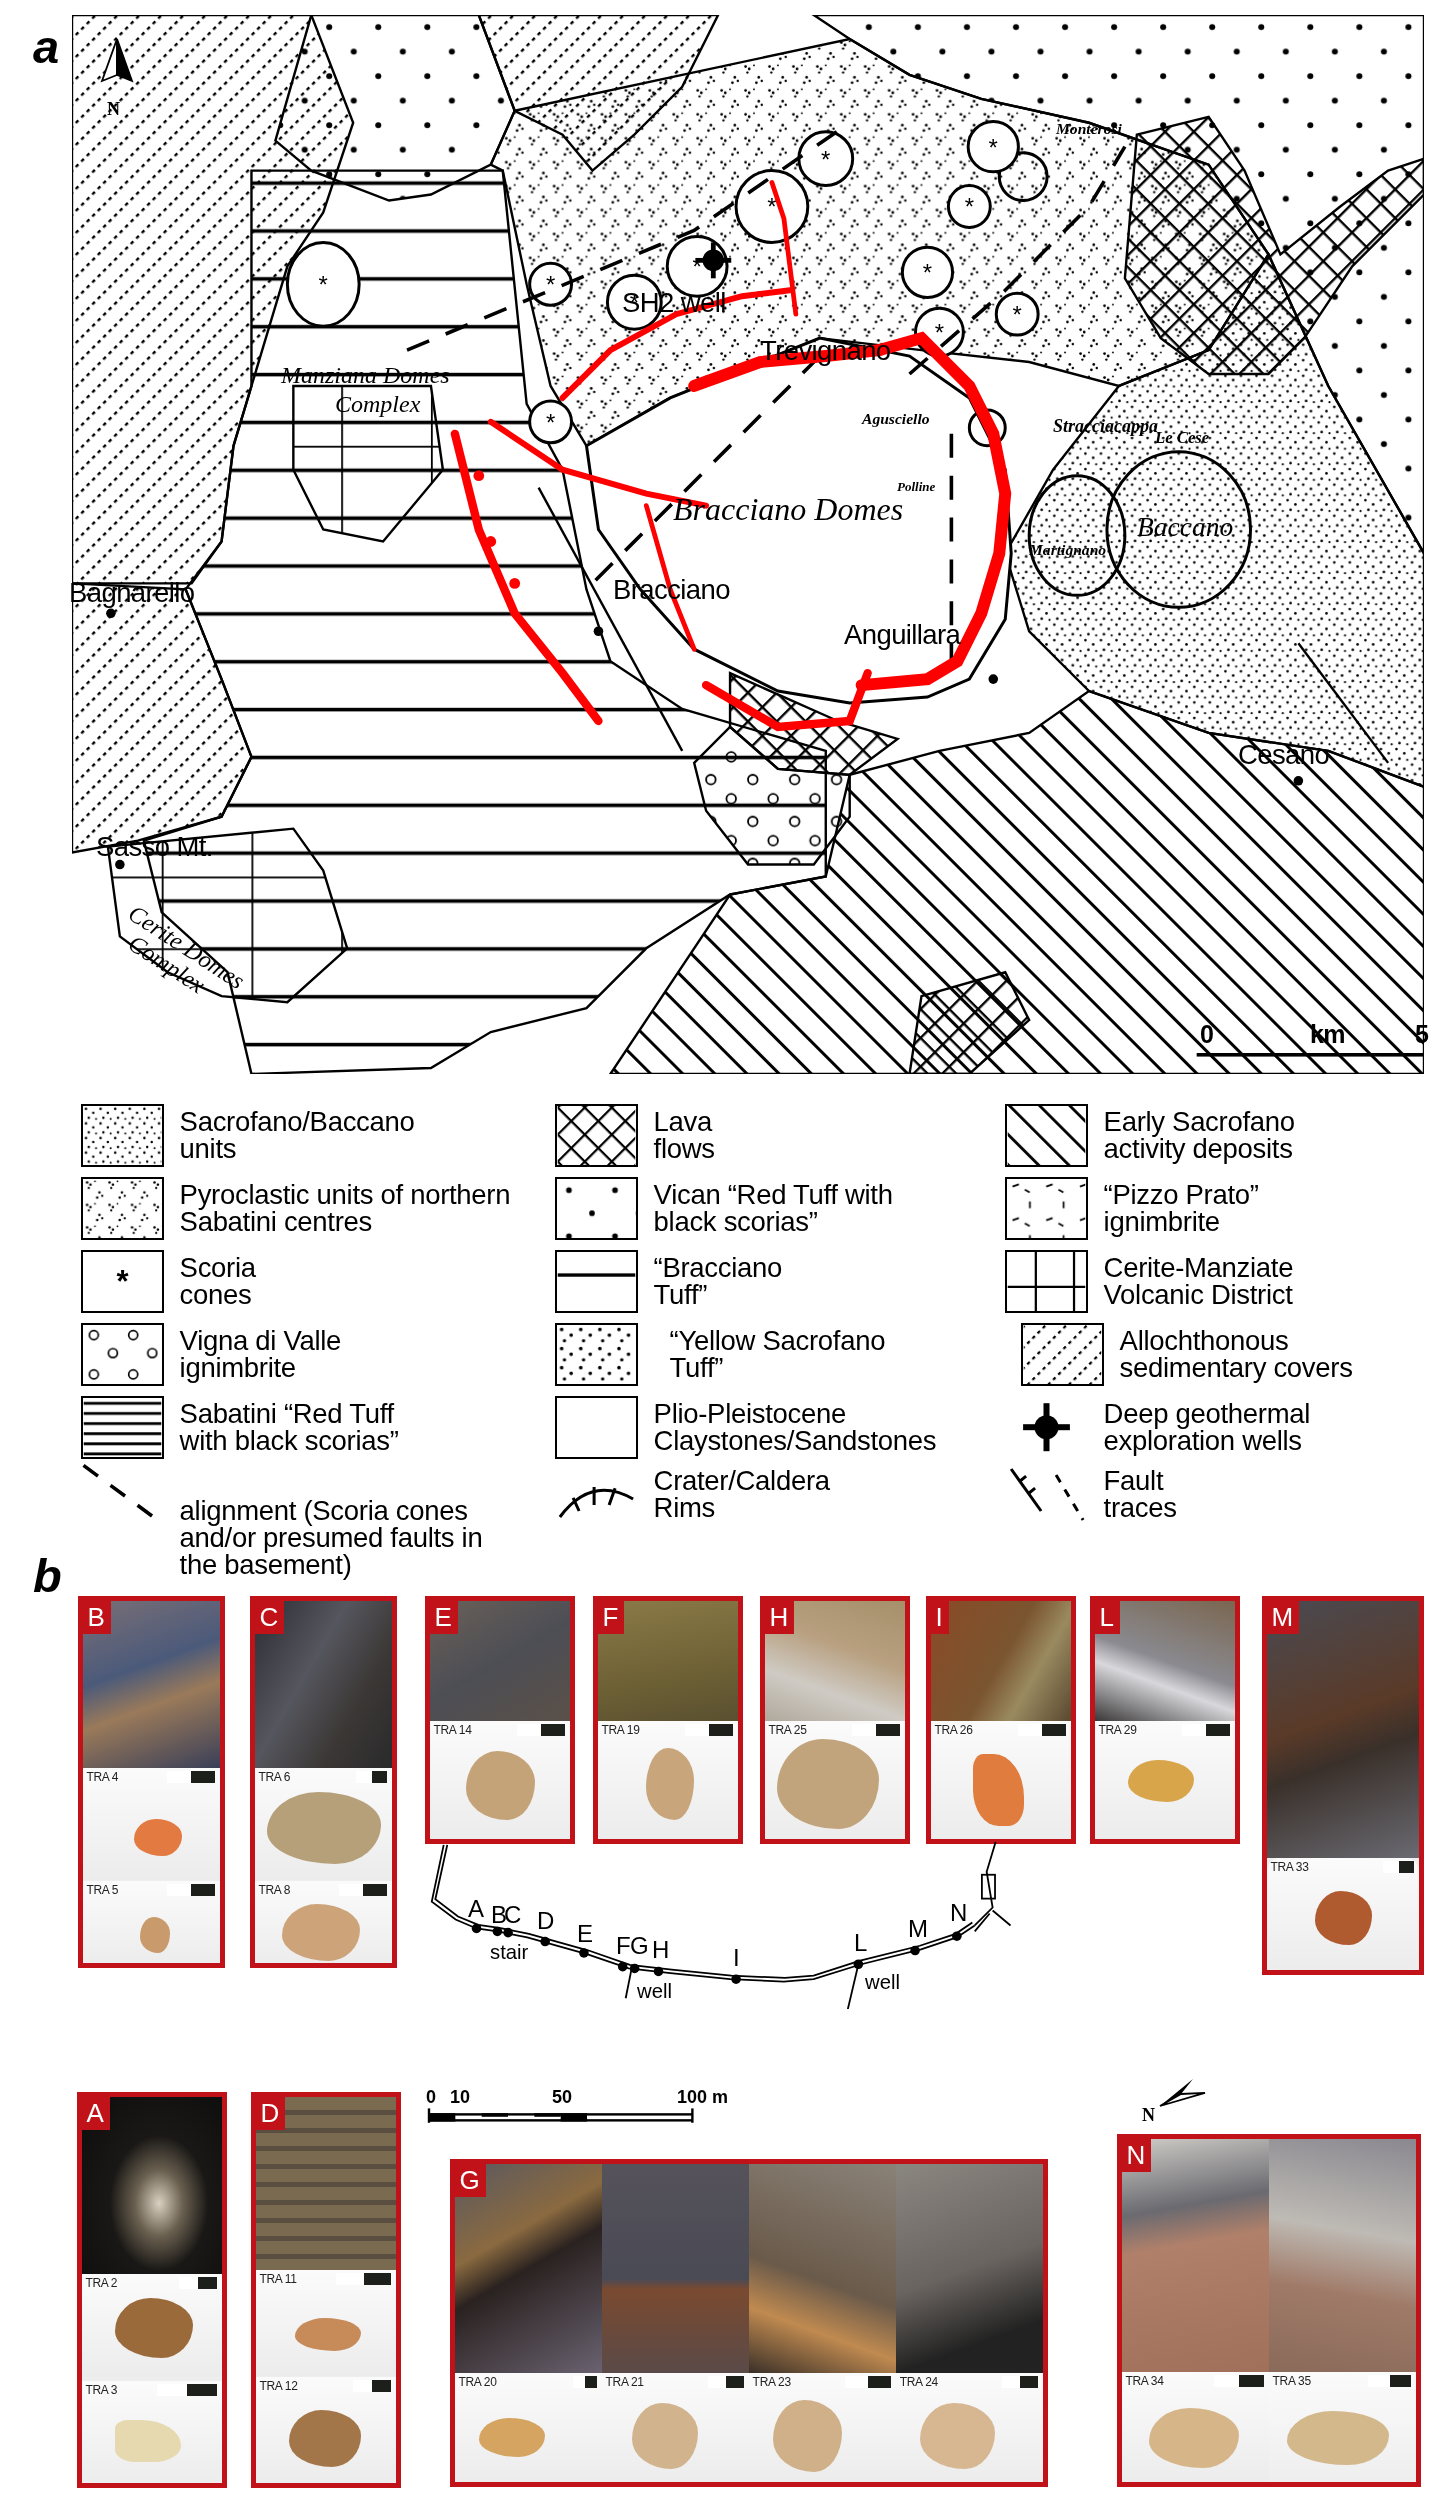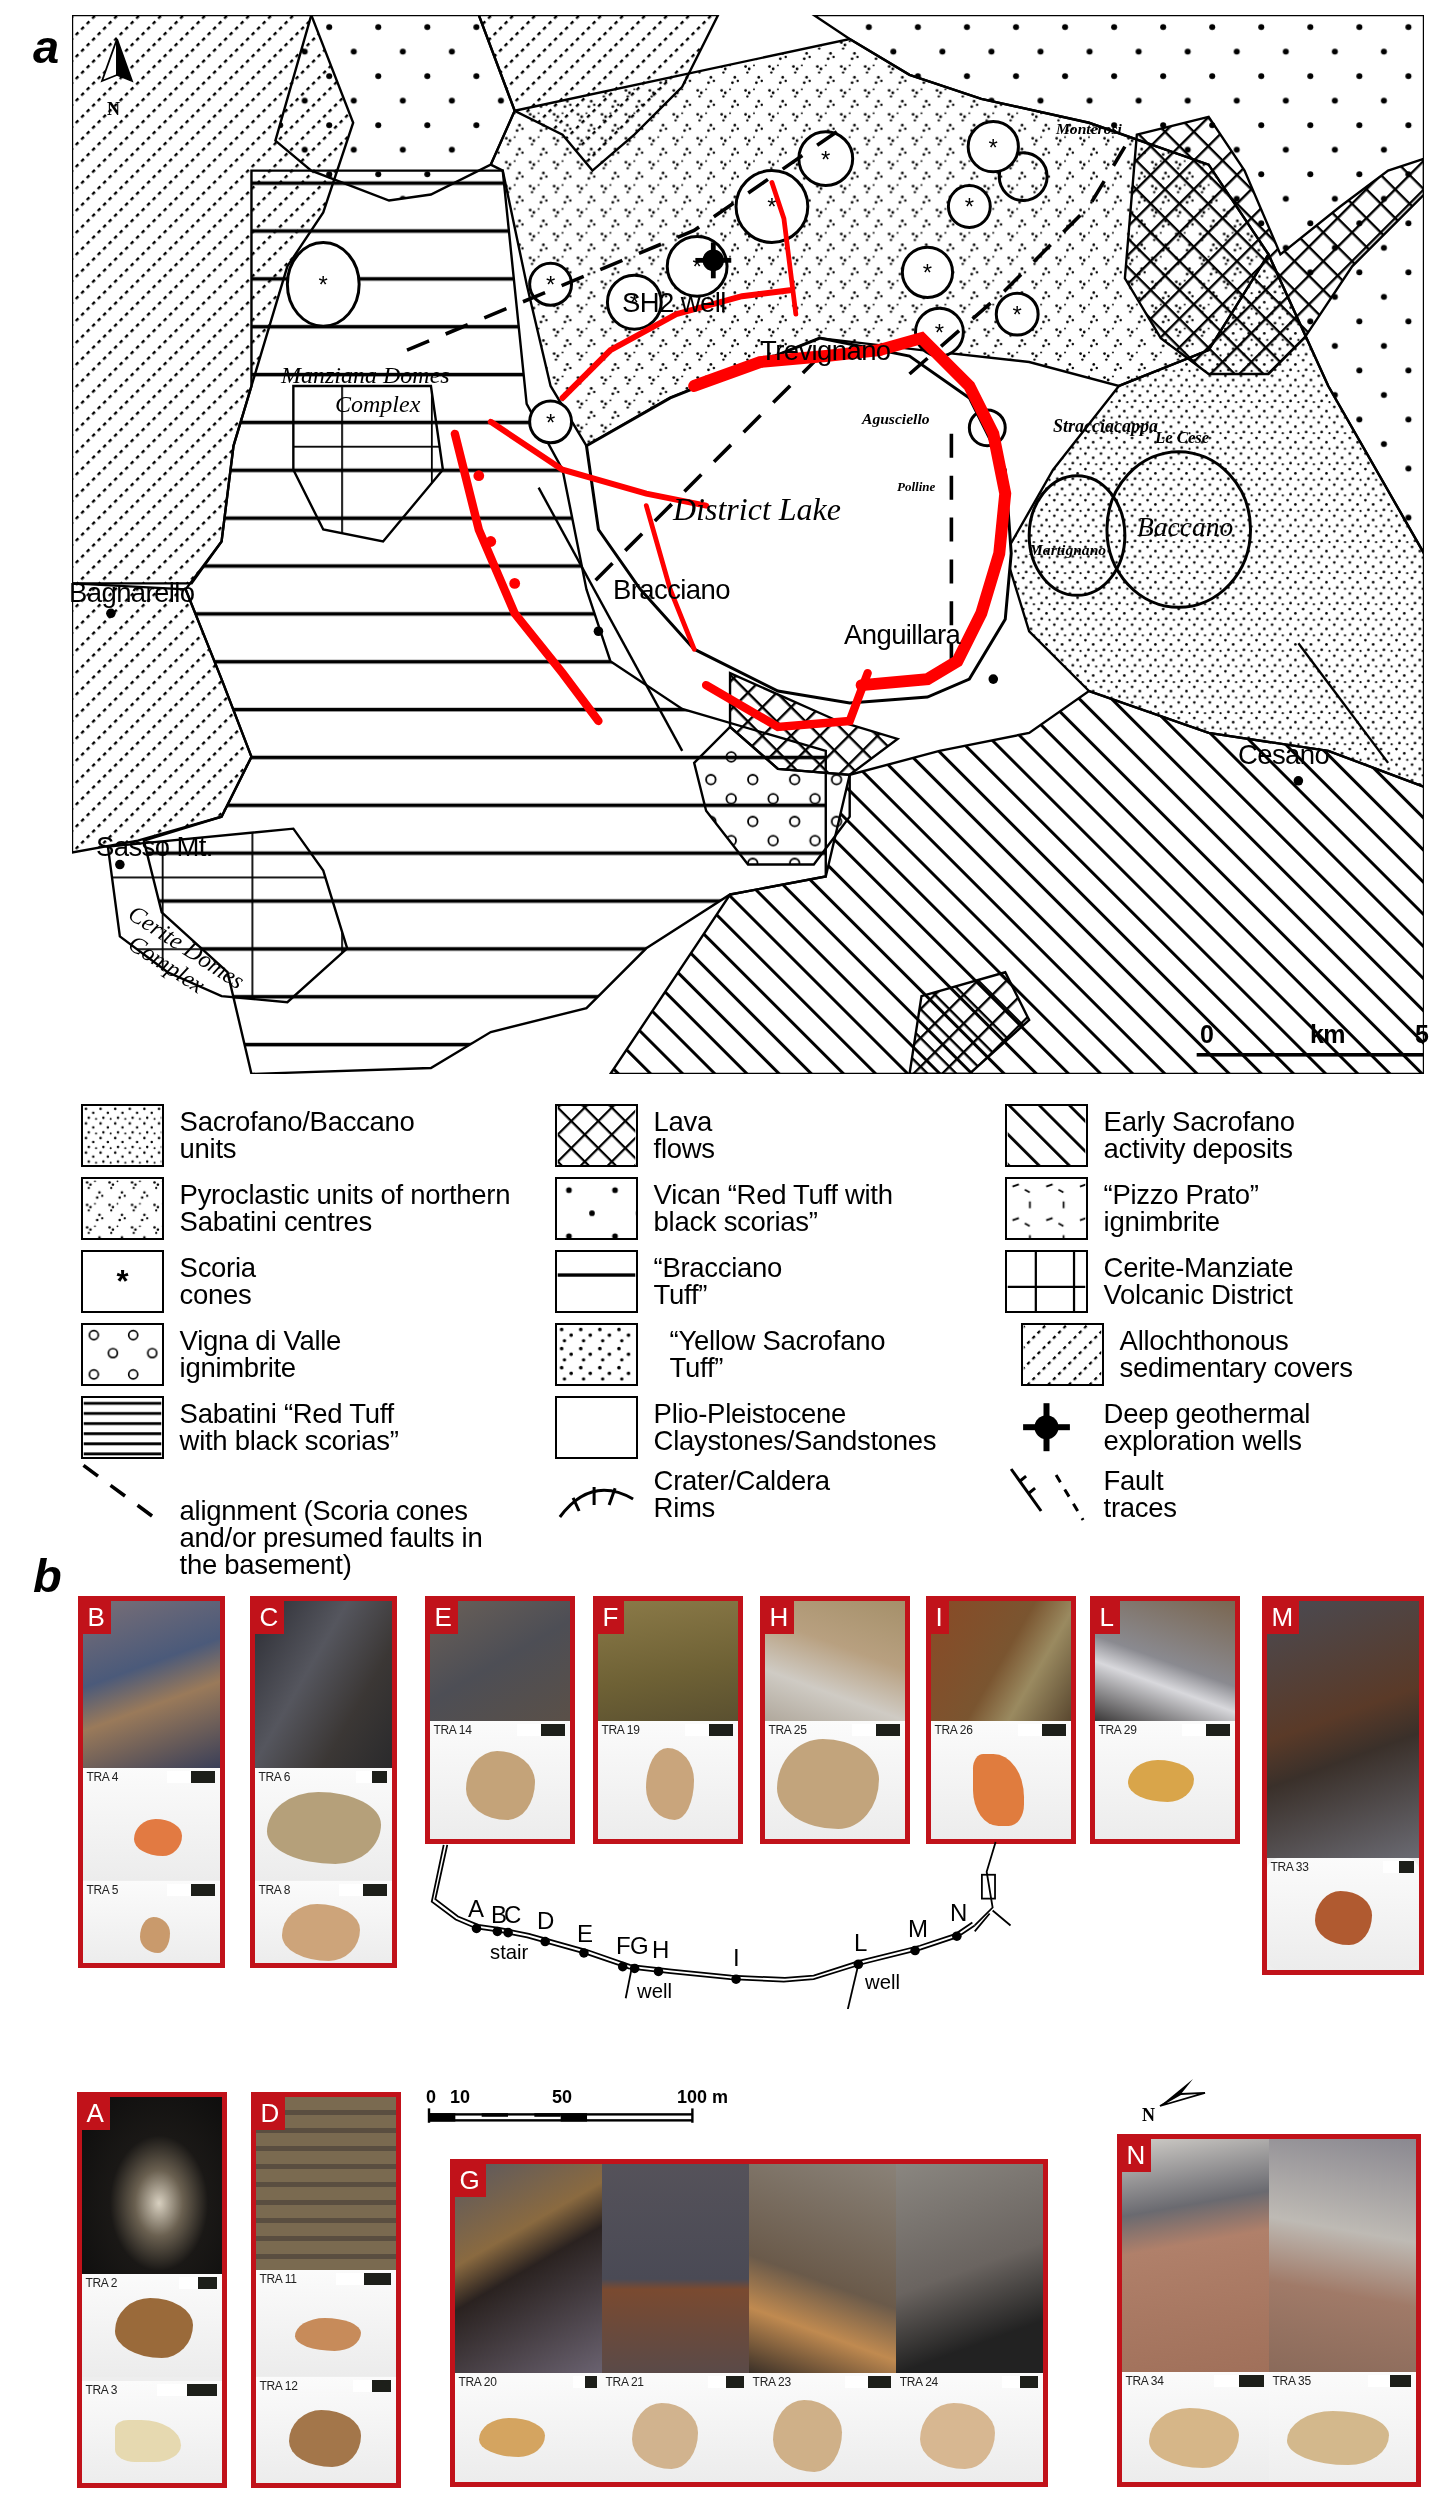--- a/index.html
+++ b/index.html
@@ -214,21 +214,21 @@
   <div class="abs" style="left:35px;top:84px;font-family:'Liberation Serif',serif;font-weight:bold;font-size:18px;">N</div>
 
   
   <div class="abs place" style="left:550px;top:272px;">SH2 well</div>
   <div class="abs place" style="left:688px;top:320px;">Trevignano</div>
   <div class="abs place" style="left:541px;top:559px;">Bracciano</div>
   <div class="abs place" style="left:772px;top:604px;">Anguillara</div>
   <div class="abs place" style="left:-3px;top:562px;">Bagnarello</div>
   <div class="abs place" style="left:24px;top:816px;">Sasso Mt.</div>
   <div class="abs place" style="left:1166px;top:724px;">Cesano</div>
-  <div class="abs place-it" style="left:601px;top:476px;font-size:32px;">District Lake</div>
+  <div class="abs place-it" style="left:601px;top:476px;font-size:32px;">Bracciano Domes</div>
   <div class="abs place-it" style="left:209px;top:347px;font-size:24px;">Manziana Domes</div>
   <div class="abs place-it" style="left:263px;top:376px;font-size:24px;">Complex</div>
   <div class="abs place-it" style="left:66px;top:885px;font-size:24px;transform:rotate(33deg);transform-origin:left top;">Cerite Domes</div>
   <div class="abs place-it" style="left:66px;top:915px;font-size:24px;transform:rotate(33deg);transform-origin:left top;">Complex</div>
   <div class="abs place-it" style="left:984px;top:105px;font-size:15.6px;font-weight:bold;">Monterosi</div>
   <div class="abs place-it" style="left:790px;top:395px;font-size:15.6px;font-weight:bold;">Agusciello</div>
   <div class="abs place-it" style="left:825px;top:464px;font-size:13px;font-weight:bold;">Polline</div>
   <div class="abs place-it" style="left:981px;top:401px;font-size:18px;font-weight:bold;">Stracciacappa</div>
   <div class="abs place-it" style="left:1083px;top:413px;font-size:16.7px;font-weight:bold;">Le Cese</div>
   <div class="abs place-it" style="left:957px;top:526px;font-size:15.6px;font-weight:bold;">Martignano</div>

